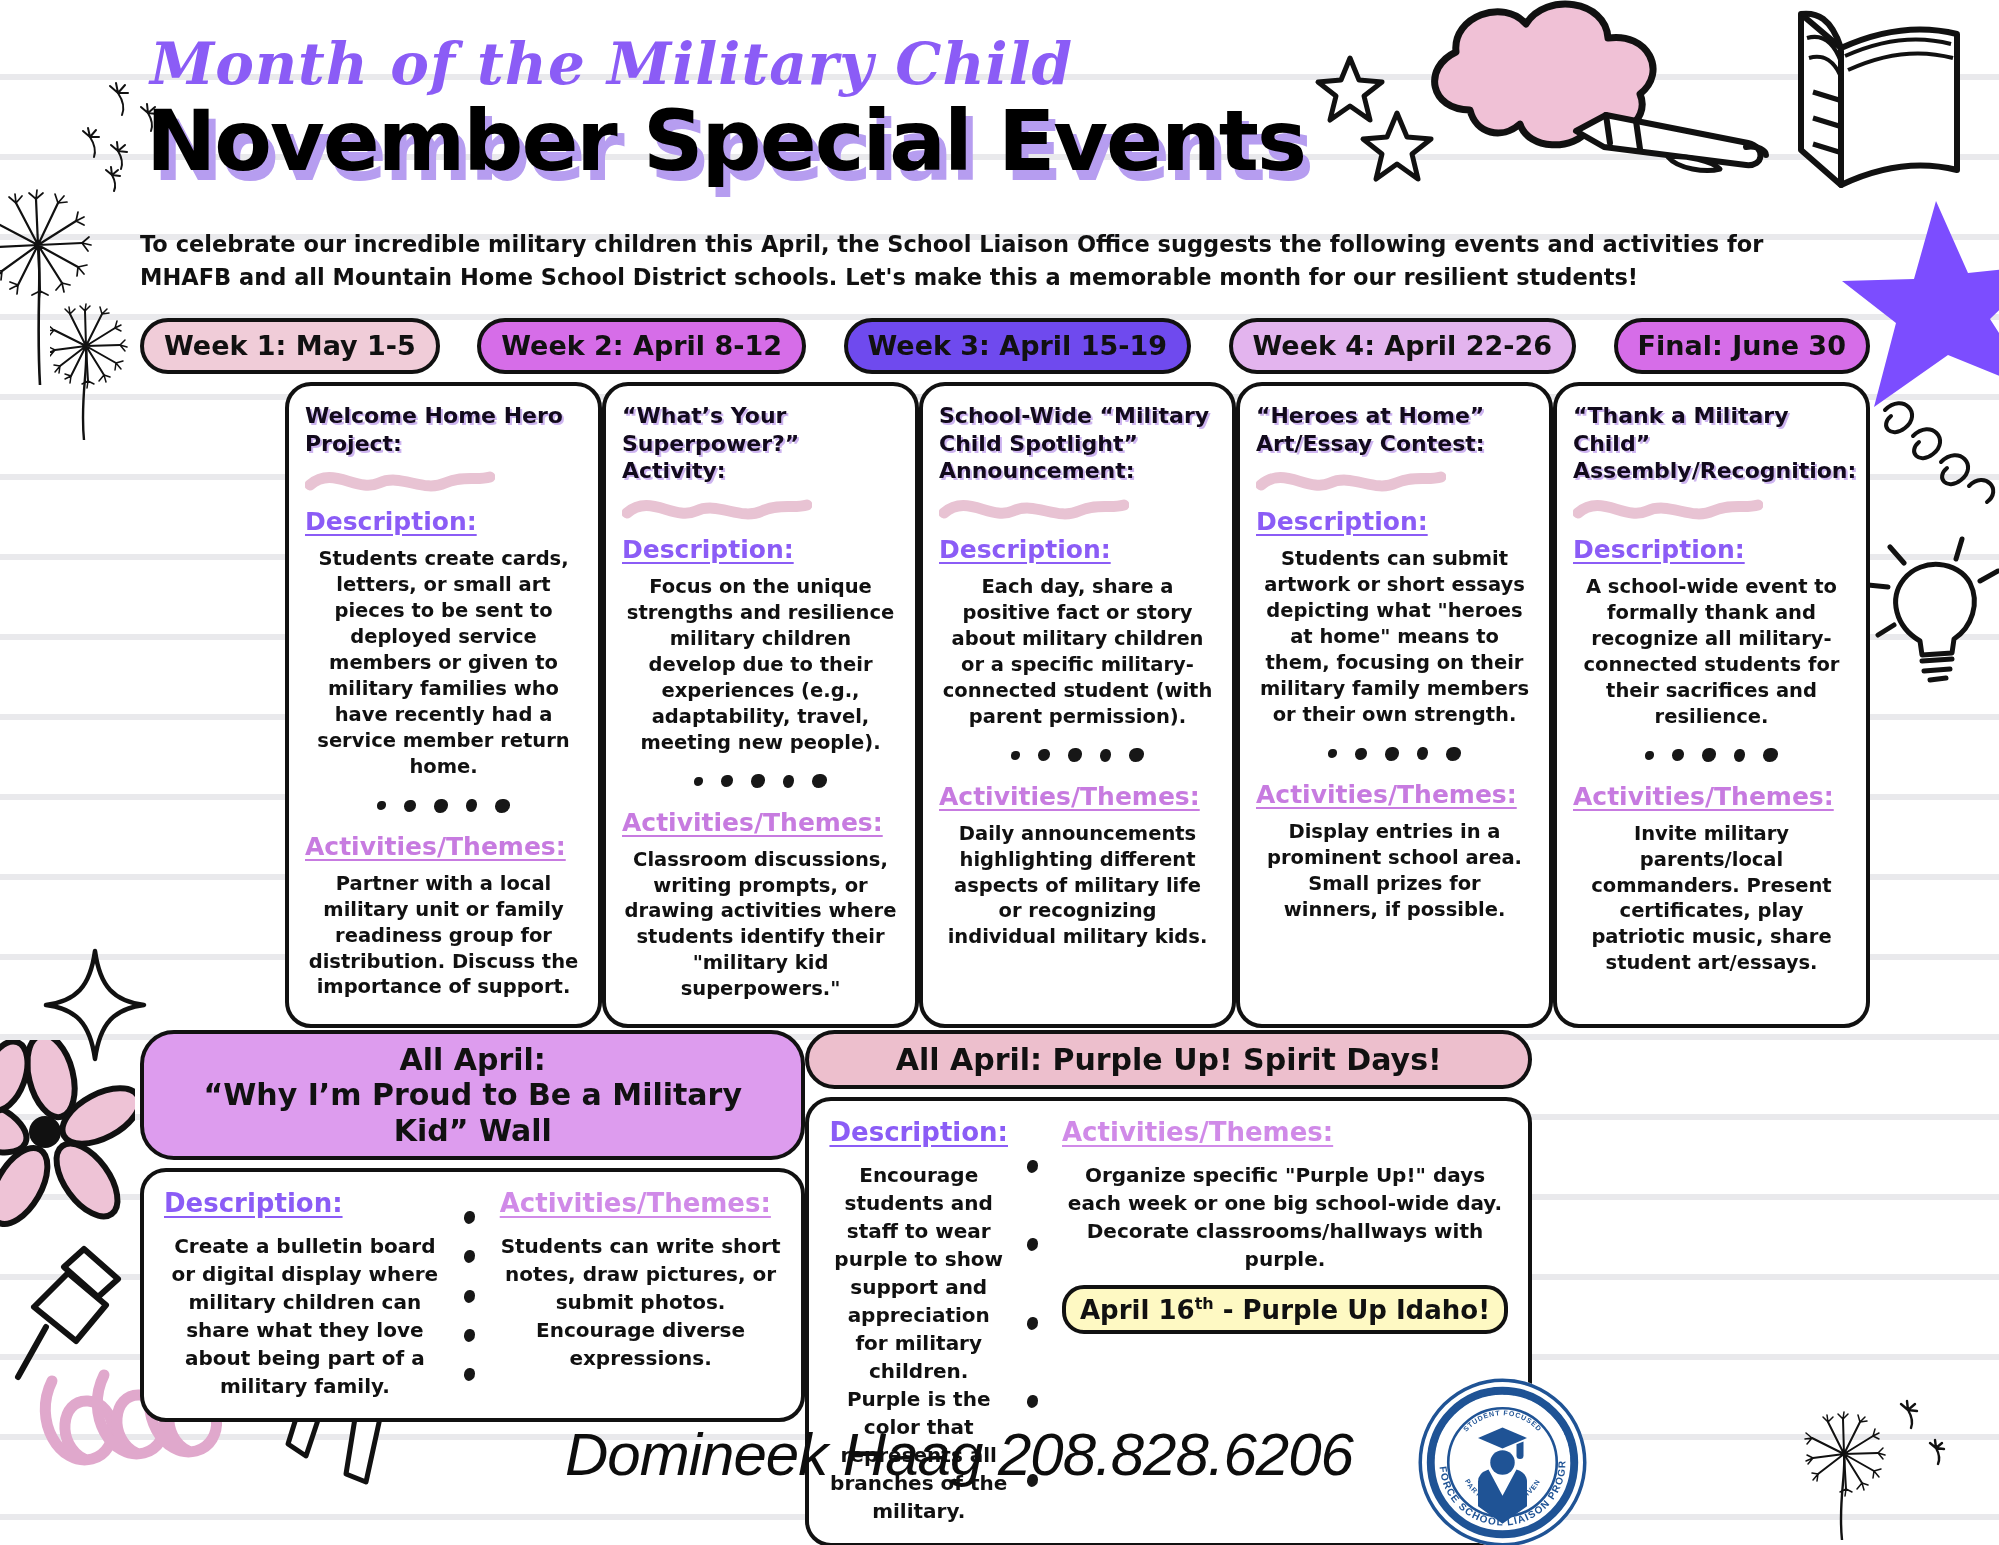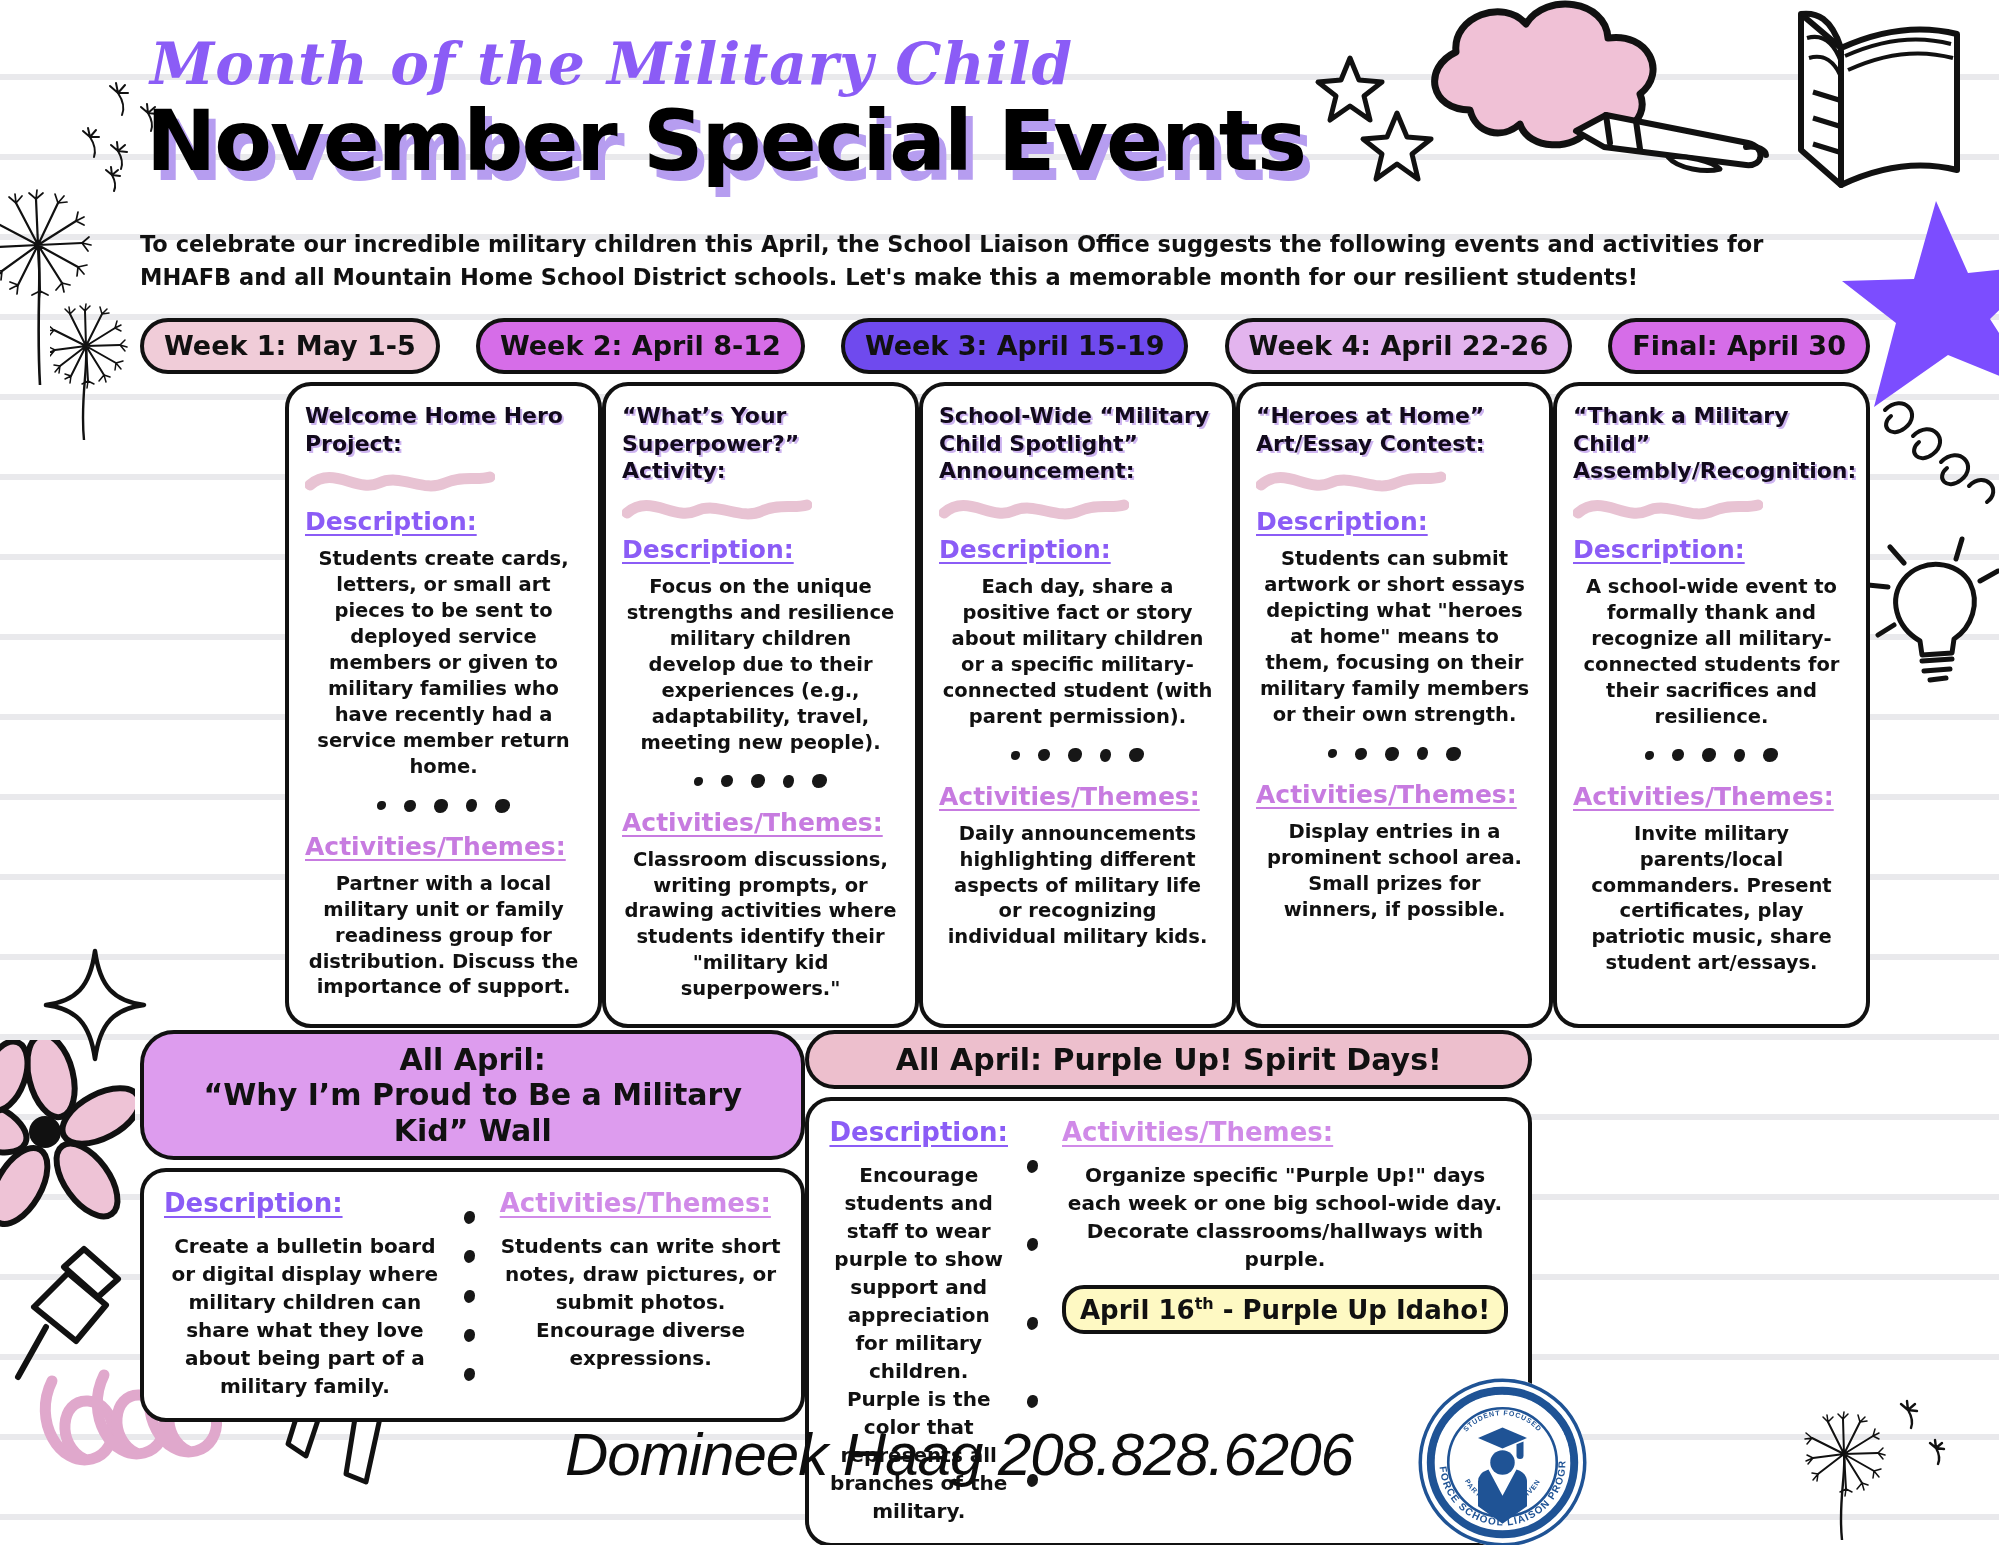--- a/index.html
+++ b/index.html
@@ -385,21 +385,21 @@
     <div id="script-title">Month of the Military Child</div>
     <div id="main-title">November Special Events</div>
     <div id="intro">To celebrate our incredible military children this April, the School Liaison Office suggests the following events and activities for MHAFB and all Mountain Home School District schools. Let's make this a memorable month for our resilient students!</div>
   </div>
 
   <div id="pill-row">
     <div class="pill" style="background: rgb(240, 204, 216);">Week 1: May 1-5</div>
     <div class="pill" style="background: rgb(214, 109, 232);">Week 2: April 8-12</div>
     <div class="pill" style="background: rgb(111, 74, 238);">Week 3: April 15-19</div>
     <div class="pill" style="background: rgb(227, 180, 238);">Week 4: April 22-26</div>
-    <div class="pill" style="background: rgb(214, 109, 232);">Final: April 30</div>
+    <div class="pill" style="background: rgb(214, 109, 232);">Final: June 30</div>
   </div>
 
   <div id="card-row">
 
     <div class="card">
       <div class="card-title">Welcome Home Hero Project:</div>
       <svg class="squiggle" width="190" height="26" viewBox="0 0 190 26">
           <path d="M5 16 C 28 -4, 52 24, 74 14 C 96 4, 118 24, 140 14 C 158 6, 172 12, 185 8" stroke="#e8c3d3" stroke-width="11" fill="none" stroke-linecap="round"></path>
         </svg>
       <div class="label desc">Description:</div>

